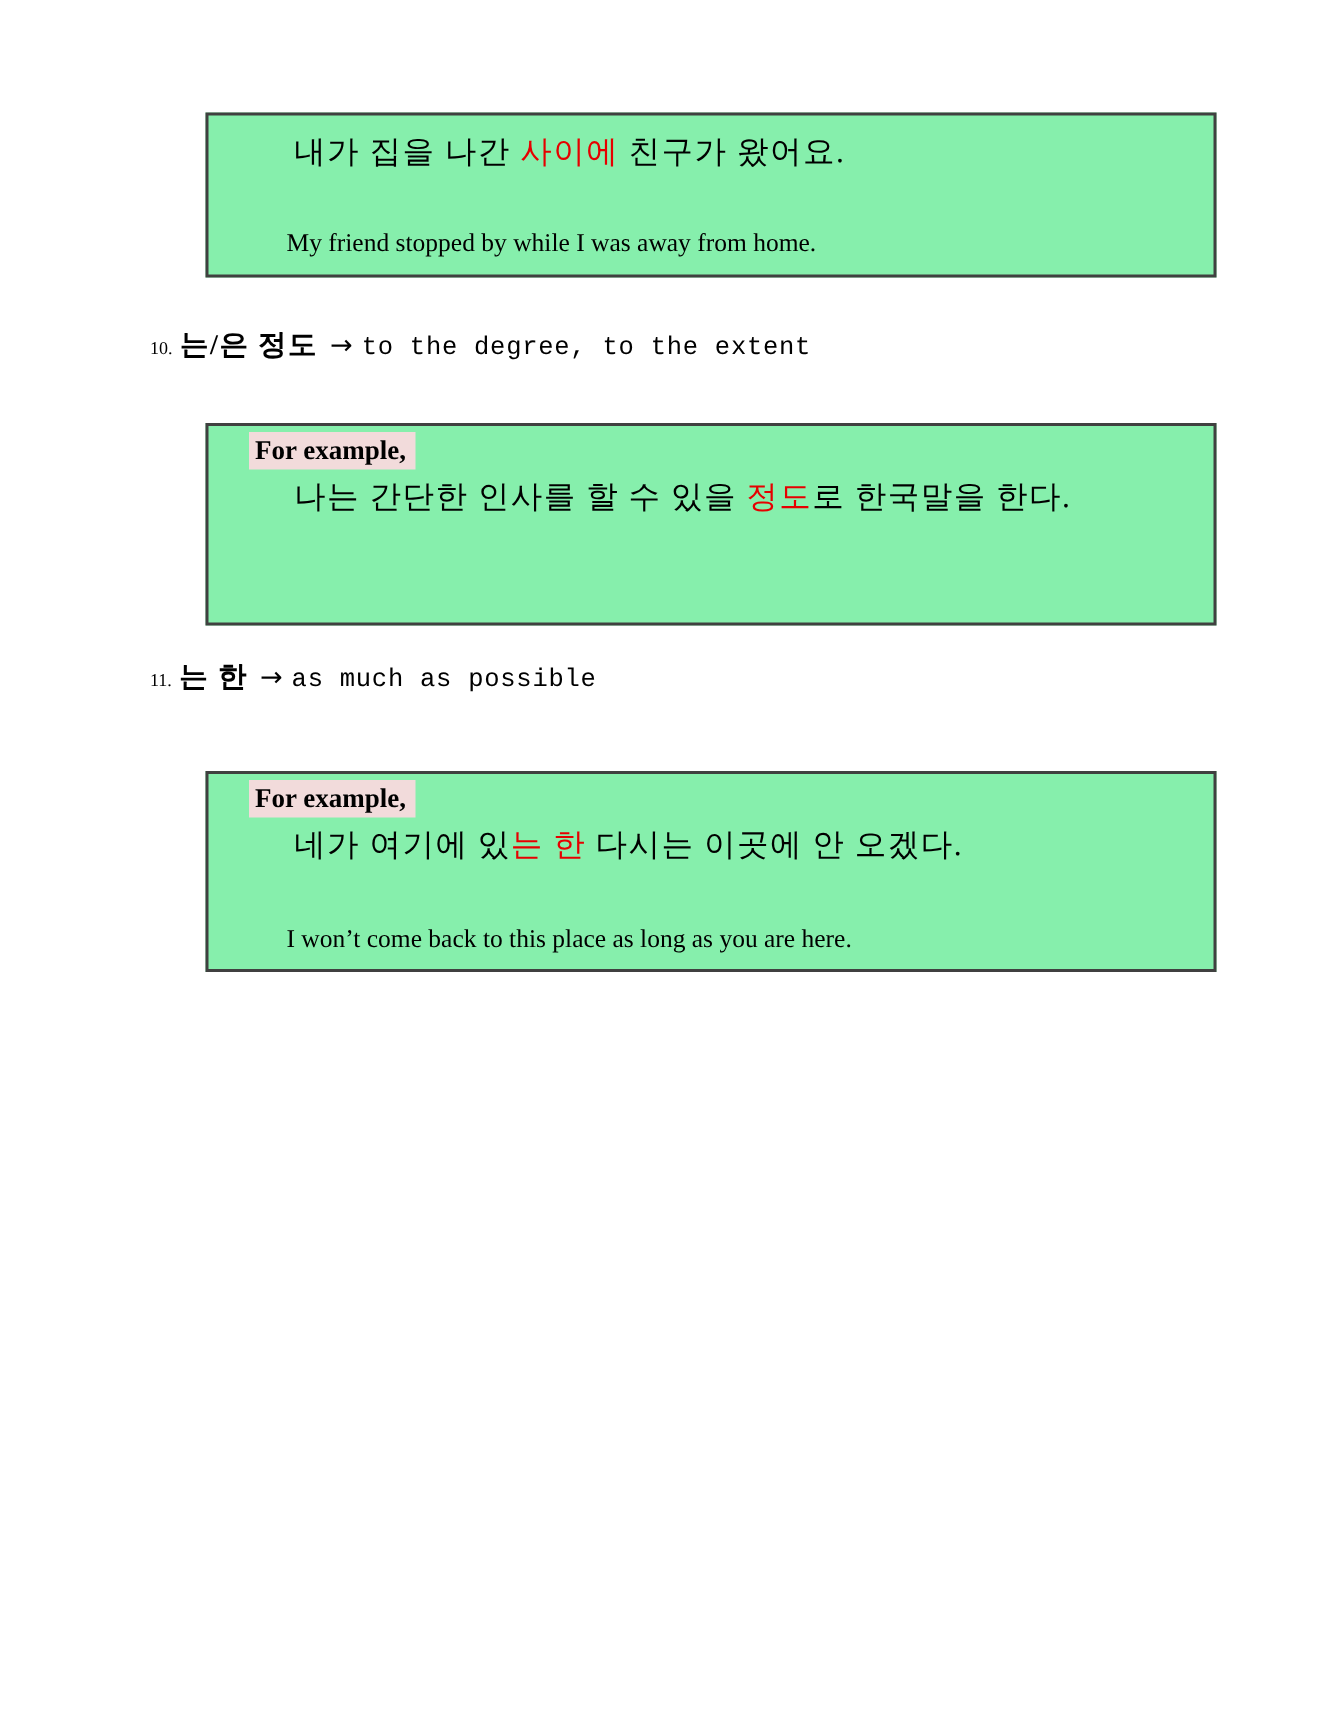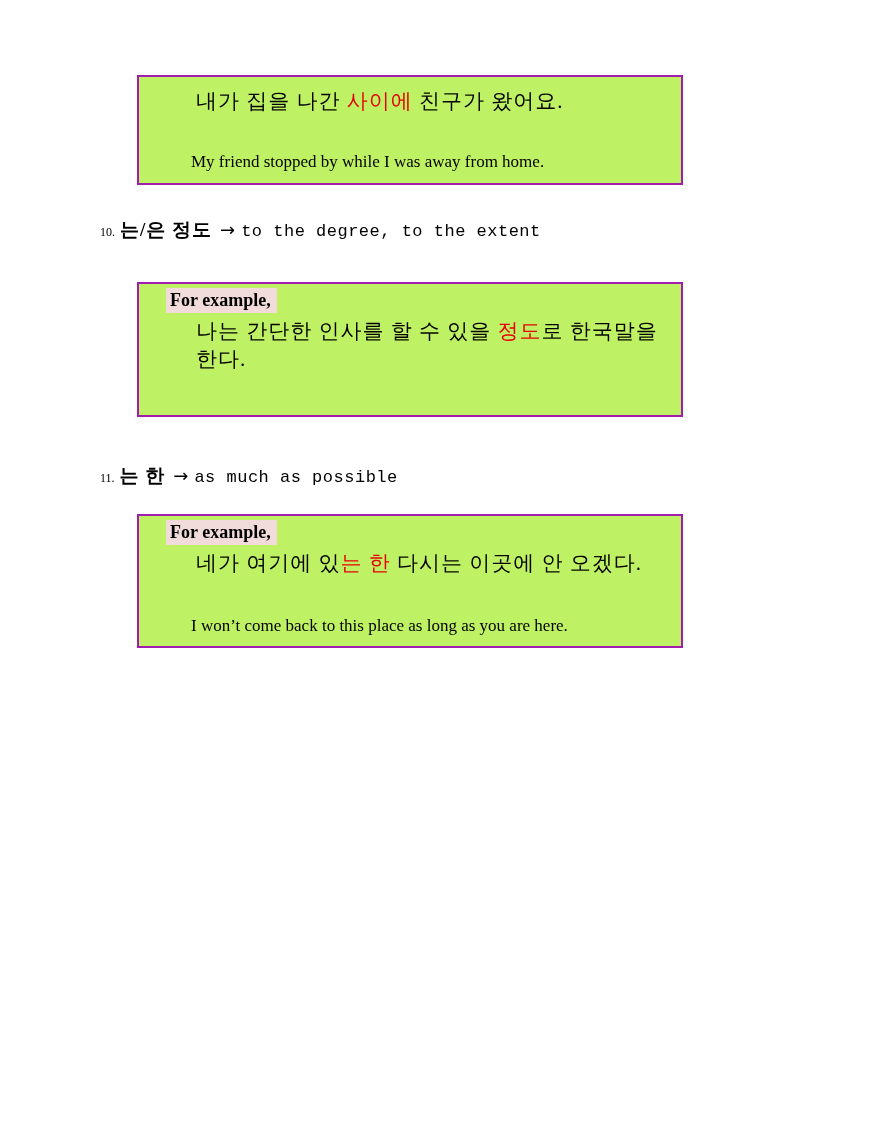--- a/index.html
+++ b/index.html
@@ -11,23 +11,23 @@
     width: 880px;
     height: 1139px;
     background: #ffffff;
     margin: 0 auto;
     overflow: hidden;
   }
 
   .example-box {
     position: absolute;
     left: 137px;
-    width: 546px;
-    border: 2px solid #a21caf;
-    background: #bef264;
+    width: 674px;
+    border: 2px solid #404040;
+    background: #86efac;
   }
   .box-1 { top: 75px;  height: 110px; }
   .box-2 { top: 282px; height: 135px; }
   .box-3 { top: 514px; height: 134px; }
 
   .box-label {
     position: absolute;
     left: 3px;
     top: 4px;
     display: inline-block;
@@ -66,21 +66,21 @@
   .box-3 .en-line { top: 99px; }
 
   .grammar-heading {
     position: absolute;
     left: 100px;
     font-size: 18px;
     line-height: 24px;
     white-space: pre;
   }
   .heading-10 { top: 218px; }
-  .heading-11 { top: 464px; }
+  .heading-11 { top: 439px; }
 
   .grammar-heading .num {
     font-family: "Liberation Serif", serif;
     font-size: 12px;
   }
   .grammar-heading .kr {
     font-family: "Liberation Serif", serif;
     font-size: 19px;
     font-weight: bold;
     letter-spacing: 1px;

